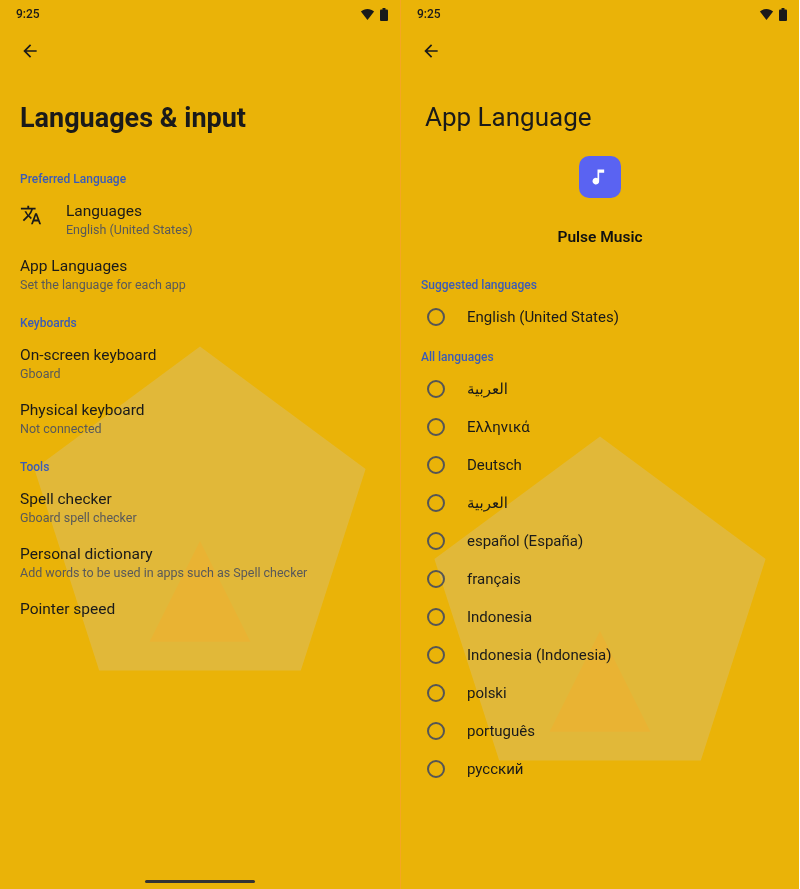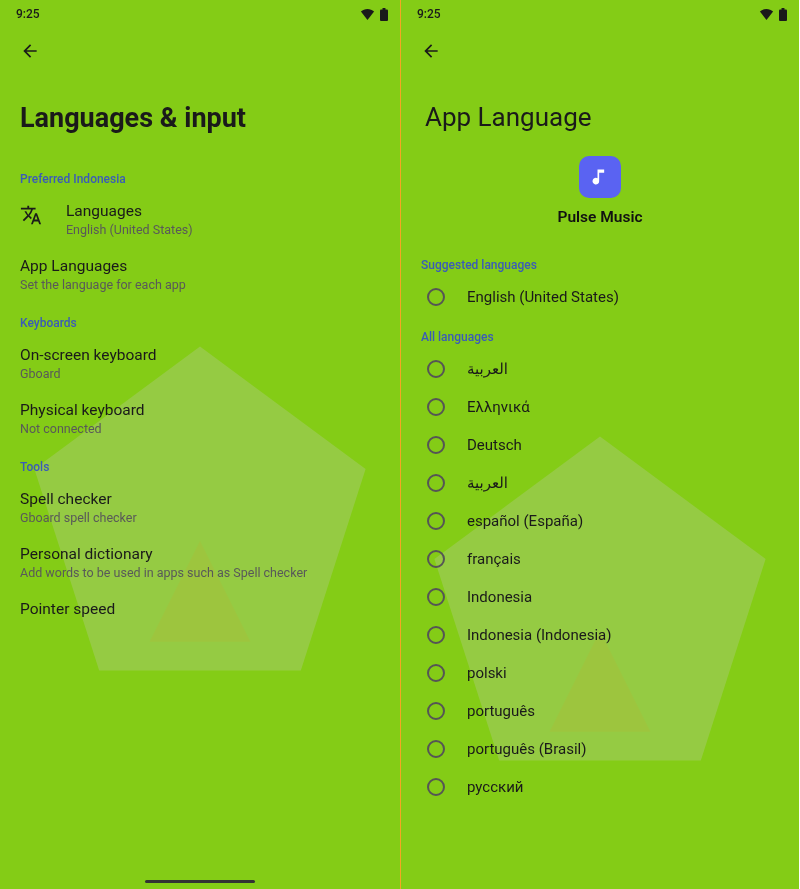--- a/index.html
+++ b/index.html
@@ -6,21 +6,21 @@
   body {
     font-family: Roboto, "Segoe UI", Arial, sans-serif;
     background: #fff;
     width: 800px;
     height: 889px;
     overflow: hidden;
     display: flex;
   }
   .screen {
     position: relative;
-    background: #84cc16;
+    background: #eab308;
     height: 889px;
     overflow: hidden;
   }
   .screen-left { width: 400px; }
   .screen-right { width: 399px; border-left: 1px solid #f5a623; }
 
   .watermark {
     position: absolute;
     top: 120px;
     left: 0;
@@ -96,20 +96,21 @@
     color:#595959;
   }
   .item-icon { width:22px; margin-top:2px; flex-shrink:0; }
 
   
   .app-header {
     display:flex;
     flex-direction:column;
     align-items:center;
     padding: 6px 0 18px 0;
+    gap: 20px;
   }
   .app-icon {
     width:42px; height:42px;
     border-radius:10px;
     background:#5a63f2;
     display:flex;
     align-items:center;
     justify-content:center;
     margin-bottom:10px;
   }
@@ -171,21 +172,21 @@
     <div class="backrow">
       <div class="backbtn">
         <svg width="20" height="20" viewBox="0 0 24 24">
             <path d="M20 11H7.8l5.6-5.6L12 4l-8 8 8 8 1.4-1.4L7.8 13H20z" fill="#1a1a1a"></path>
           </svg>
       </div>
     </div>
 
     <div class="page-title">Languages &amp; input</div>
 
-    <div class="section-header">Preferred Indonesia</div>
+    <div class="section-header">Preferred Language</div>
 
     <div class="item">
       <div class="item-row">
         <div class="item-icon">
           <svg width="22" height="22" viewBox="0 0 24 24">
               <path d="M12.87 15.07l-2.54-2.51.03-.03A17.5 17.5 0 0 0 14.07 6H17V4h-7V2H8v2H1v2h11.17A15.5 15.5 0 0 1 9 11.6 15.4 15.4 0 0 1 6.9 8H4.9a17.4 17.4 0 0 0 2.96 4.56L3 17.4 4.4 18.8l4.87-4.87 2.6 2.6 1-1.46zM18.5 10h-2L12 22h2l1.12-3h4.75L21 22h2l-4.5-12zm-2.62 7l1.62-4.33L19.12 17h-3.24z" fill="#1a1a1a"></path>
             </svg>
         </div>
         <div>
           <div class="item-title">Languages</div>
@@ -319,21 +320,17 @@
         <div class="radio-item">
           <div class="radio"></div>
           <div class="radio-label">polski</div>
         </div>
         <div class="radio-item">
           <div class="radio"></div>
           <div class="radio-label">português</div>
         </div>
         <div class="radio-item">
           <div class="radio"></div>
-          <div class="radio-label">português (Brasil)</div>
-        </div>
-        <div class="radio-item">
-          <div class="radio"></div>
           <div class="radio-label">русский</div>
         </div>
       </div>
   </div>
 </div>
 
 </body></html>

